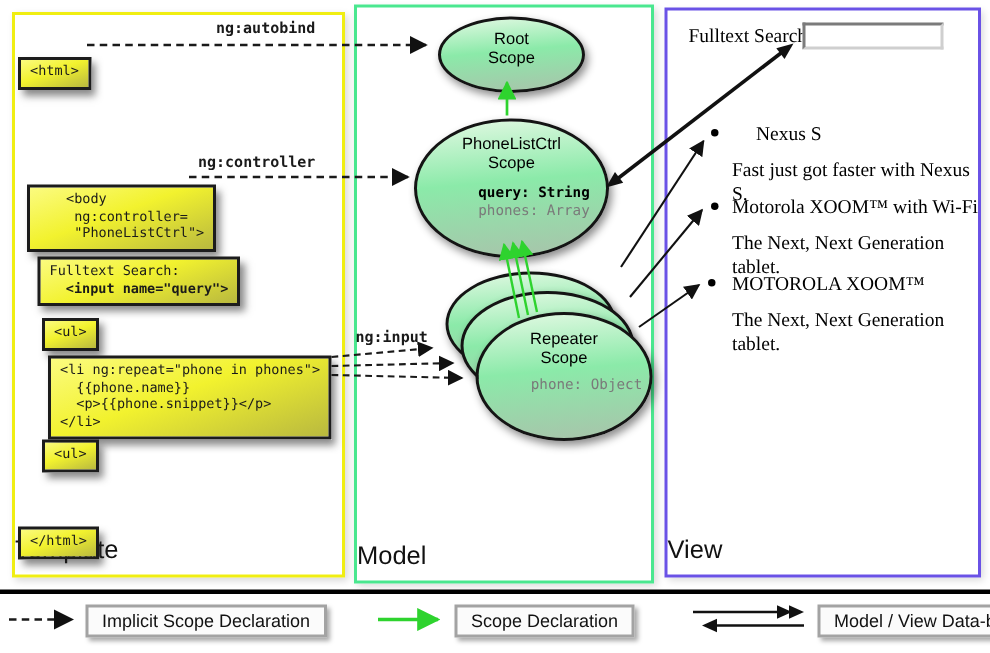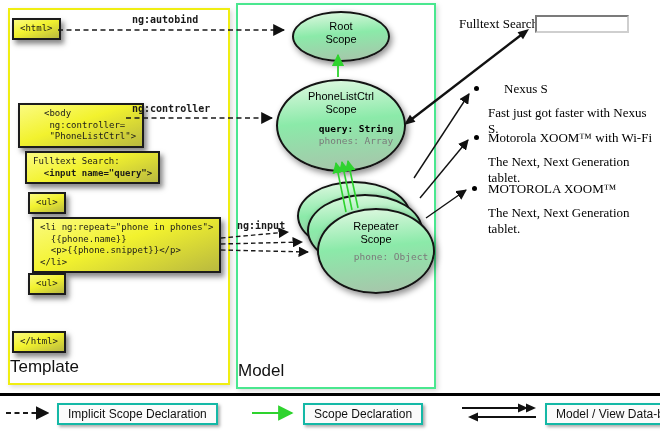--- a/index.html
+++ b/index.html
@@ -8,69 +8,72 @@
   .panel{position:absolute;background:#fff;z-index:1;box-shadow:2px 2px 5px rgba(0,0,0,.15);}
   #panel-template{left:8px;top:8px;width:218px;height:373px;border:2px solid #f0ee12;}
   #panel-model{left:236px;top:3px;width:196px;height:382px;border:2px solid #4ae78f;}
   #panel-view{left:443px;top:5px;width:207px;height:376px;border:2px solid #6a52e6;}
   .panel-label{position:absolute;bottom:6px;left:0;width:100%;text-align:left;
                font-size:17px;color:#111;z-index:2;}
   .code-box{position:absolute;z-index:4;border:2px solid #1c1c1c;
             background:linear-gradient(160deg,#fbfb80 0%,#f2f22e 45%,#b9b93f 100%);
             box-shadow:3px 4px 5px rgba(40,40,40,.55);
             font-family:"DejaVu Sans Mono",monospace;font-size:9px;line-height:11.5px;
-            color:#1a1a1a;padding:3px 6px;white-space:pre;}
+            color:#1a1a1a;padding:3px 6px;white-space:pre;margin-top:20px;}
   .code-bold{font-weight:bold;}
   .dir-label{position:absolute;z-index:6;font-family:"DejaVu Sans Mono",monospace;
              font-size:10px;font-weight:600;color:#1a1a1a;}
   .ellipse{position:absolute;z-index:3;border:2px solid #141414;border-radius:50%;
            background:linear-gradient(175deg,#d8f7dc 5%,#8beaa9 45%,#a9c3ab 100%);
            box-shadow:2px 3px 6px rgba(0,0,0,.45);
            display:flex;flex-direction:column;align-items:center;}
   .scope-title{font-size:11px;line-height:13px;color:#000;text-align:center;white-space:pre;}
   .scope-prop{font-family:"DejaVu Sans Mono",monospace;font-size:9.5px;line-height:12px;padding-left:30px;}
   .prop-bold{font-weight:bold;color:#000;}
   .prop-gray{color:#7a7a7a;}
   #svg-overlay{position:absolute;left:0;top:0;z-index:5;pointer-events:none;}
   .view-text{position:absolute;z-index:2;font-family:"Liberation Serif",serif;
              font-size:13px;color:#000;}
   .bullet-dot{position:absolute;z-index:2;width:5px;height:5px;border-radius:50%;background:#000;}
   #search-input{position:absolute;left:535px;top:15px;width:86px;height:14px;z-index:6;
                 border:2px inset #cfcfcf;background:#fff;font-size:11px;padding:0 2px;}
   #separator{position:absolute;left:0;top:393px;width:660px;height:3px;background:#000;z-index:2;}
-  .legend-box{position:absolute;top:403px;z-index:4;border:2px solid #14b8a6;background:#fbfbfb;
+  .legend-box{position:absolute;top:403px;z-index:4;border:2px solid #a3a3a3;background:#fbfbfb;
               box-shadow:2px 2px 3px #aaa;font-size:12px;color:#111;padding:2px 9px;white-space:nowrap;}
 </style>
 </head>
 <body>
 
 <div id="stage">
 
   <div class="panel" id="panel-template">
     <div class="panel-label">Template</div>
   </div>
   <div class="panel" id="panel-model">
     <div class="panel-label">Model</div>
+  </div>
+  <div class="panel" id="panel-view">
+    <div class="panel-label">View</div>
   </div>
 
   <div class="code-box" style="left:12px;top:18px;">&lt;html&gt;</div>
   <div class="code-box" style="left:18px;top:103px;padding-left:24px;">&lt;body
  ng:controller=
  "PhoneListCtrl"&gt;</div>
   <div class="code-box" style="left:25px;top:151px;"><span>Fulltext Search:</span>
 <span class="code-bold">  &lt;input name="query"&gt;</span></div>
   <div class="code-box" style="left:28px;top:192px;">&lt;ul&gt;</div>
   <div class="code-box" style="left:32px;top:217px;">&lt;li ng:repeat="phone in phones"&gt;
   {{phone.name}}
   &lt;p&gt;{{phone.snippet}}&lt;/p&gt;
 &lt;/li&gt;</div>
   <div class="code-box" style="left:28px;top:273px;">&lt;ul&gt;</div>
   <div class="code-box" style="left:12px;top:331px;">&lt;/html&gt;</div>
 
-  <div class="dir-label" style="left:132px;top:14px;text-align:right;">ng:autobind</div>
+  <div class="dir-label" style="left:144px;top:14px;text-align:right;">ng:autobind</div>
   <div class="dir-label" style="left:132px;top:103px;">ng:controller</div>
   <div class="dir-label" style="left:237px;top:220px;">ng:input</div>
 
   <div class="ellipse" style="left:292px;top:11px;width:94px;height:40px;padding-top:7px;">
     <div class="scope-title">Root
 Scope</div>
   </div>
 
   <div class="ellipse" style="left:276px;top:79px;width:126px;height:80px;padding-top:9px;">
     <div class="scope-title">PhoneListCtrl

